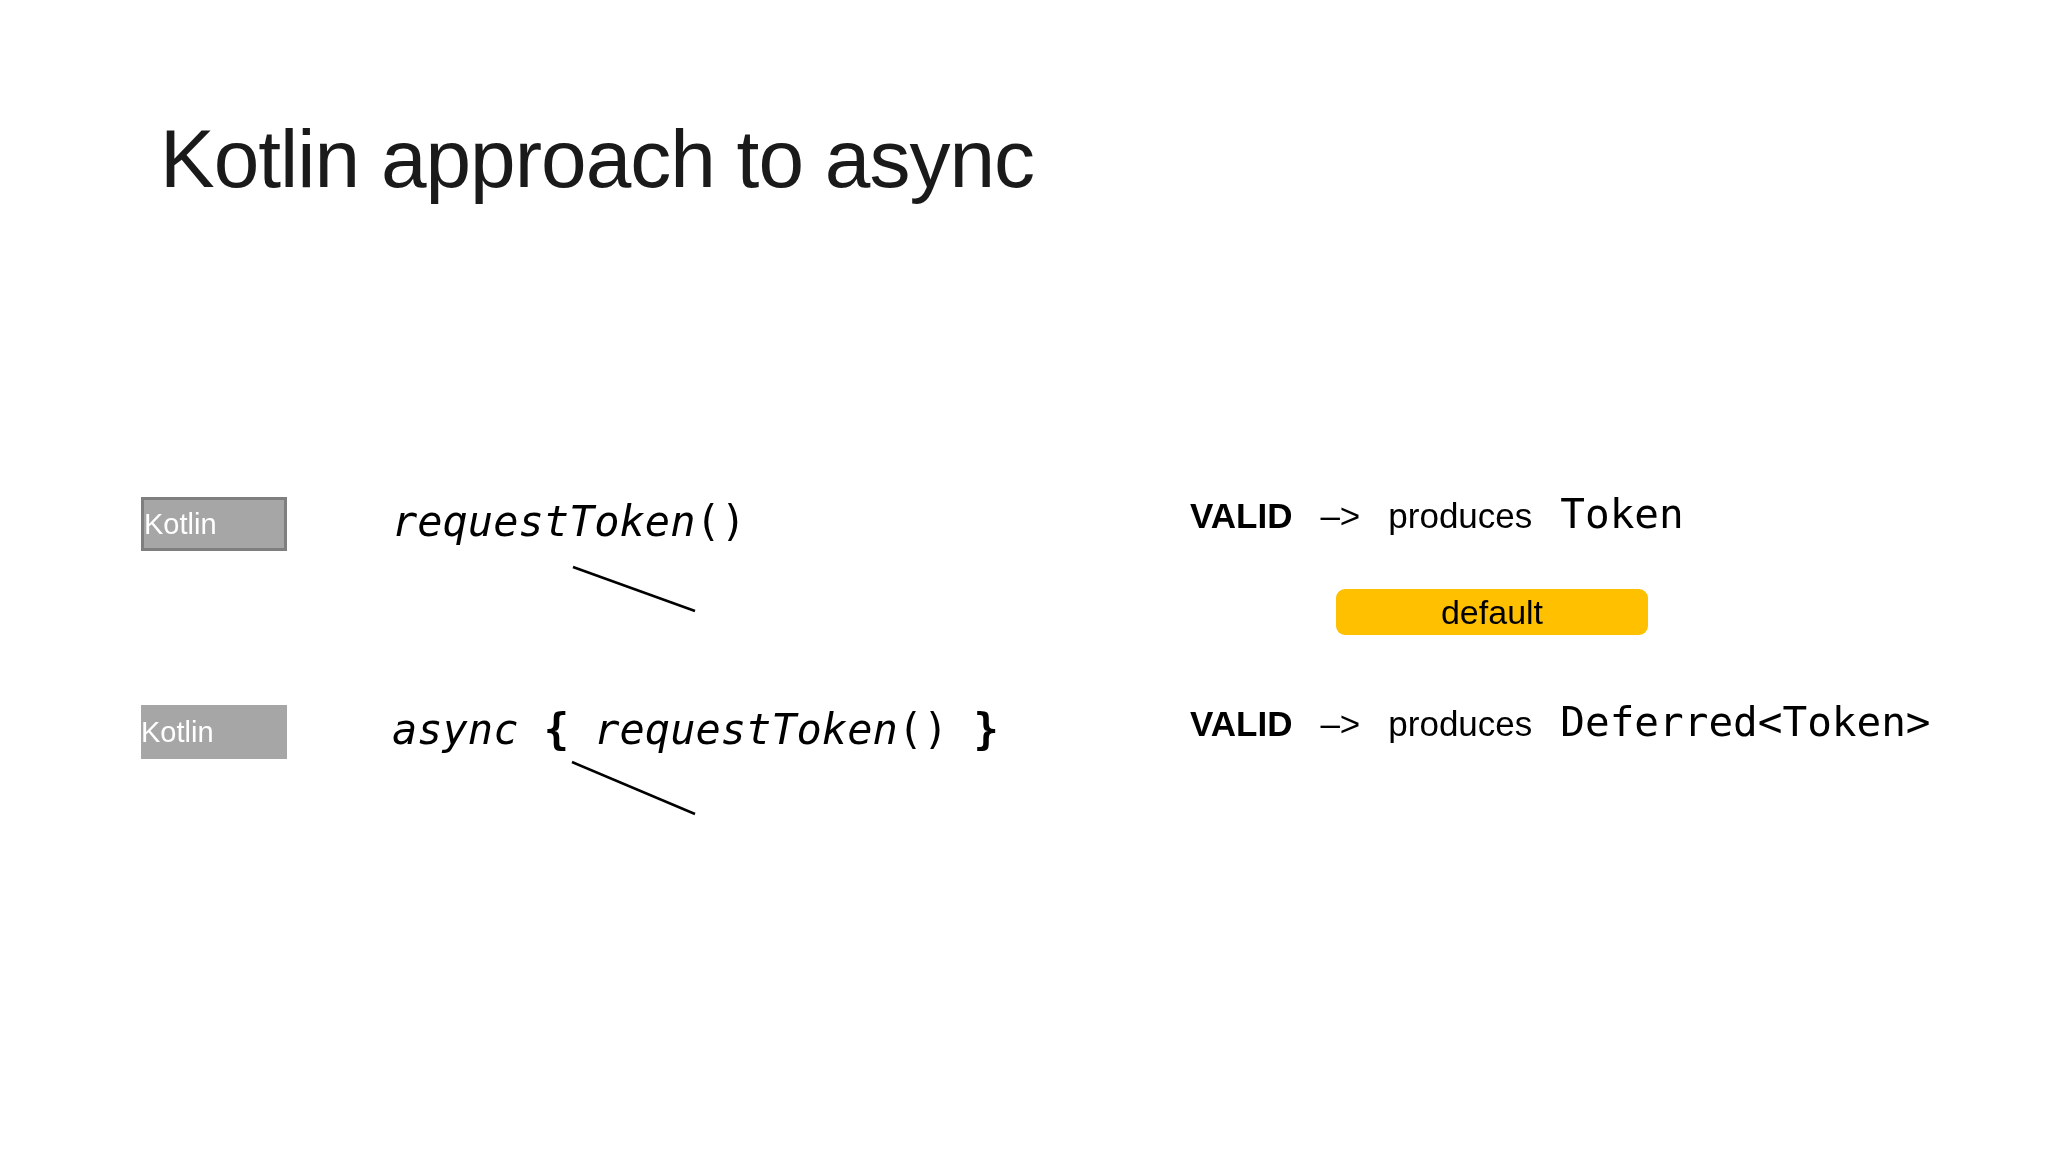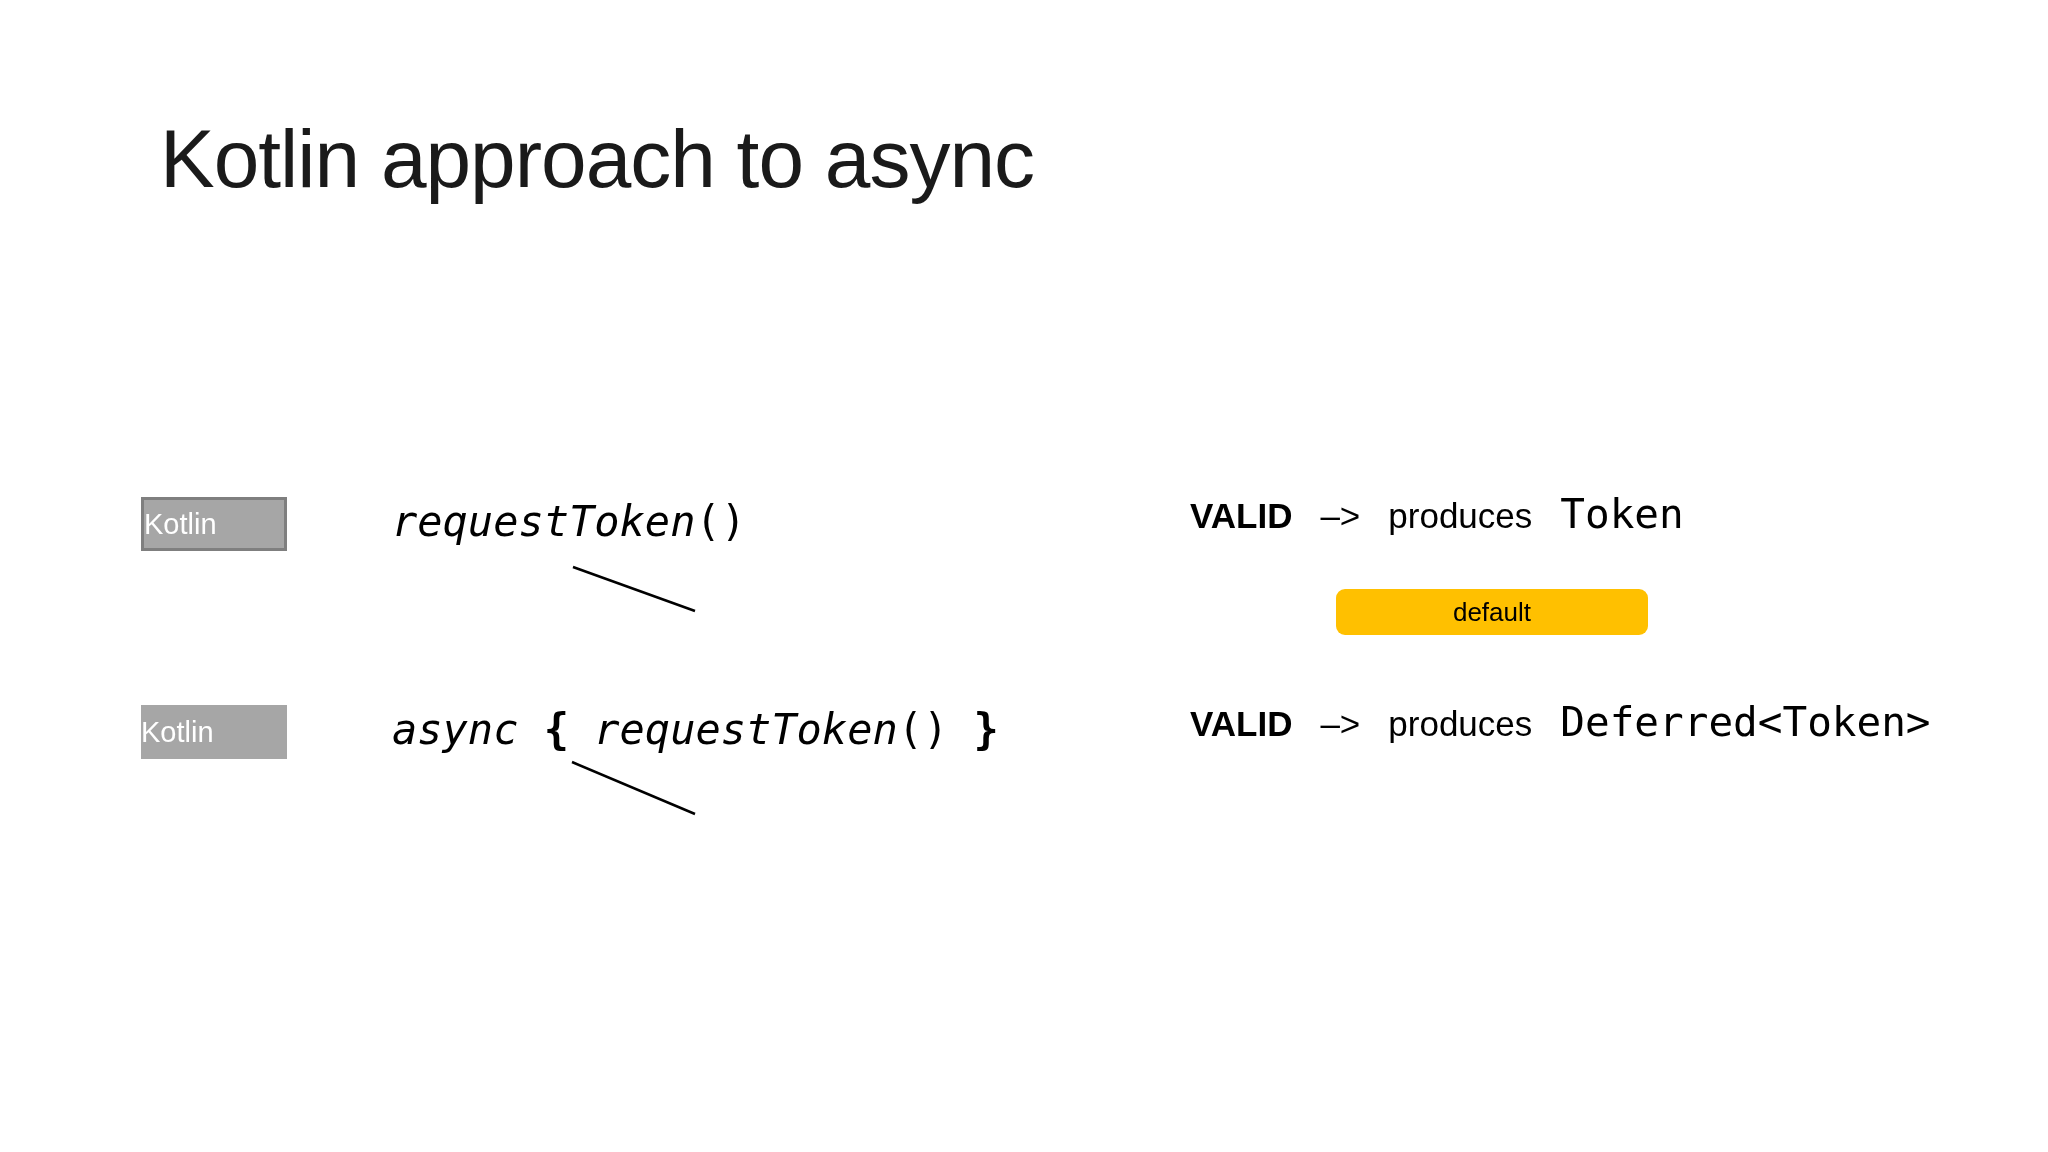--- a/index.html
+++ b/index.html
@@ -50,21 +50,21 @@
   .callout-box{
     position:absolute;left:709px;width:593px;height:66px;
     border:2px solid var(--ink);background:#fff;
     display:flex;align-items:center;justify-content:center;
     font-size:34px;color:var(--ink);
   }
   .tag{
     position:absolute;left:1336px;top:589px;width:312px;height:46px;
     background:var(--tag-bg);border-radius:9px;
     display:flex;align-items:center;justify-content:center;
-    font-size:26px;color:var(--ink);
+    font-size:34px;color:var(--ink);
   }
   .connectors{position:absolute;inset:0;pointer-events:none;}
 </style>
 </head>
 <body>
 
 <div class="slide">
 
   <h1 class="title">Kotlin approach to async</h1>
 

